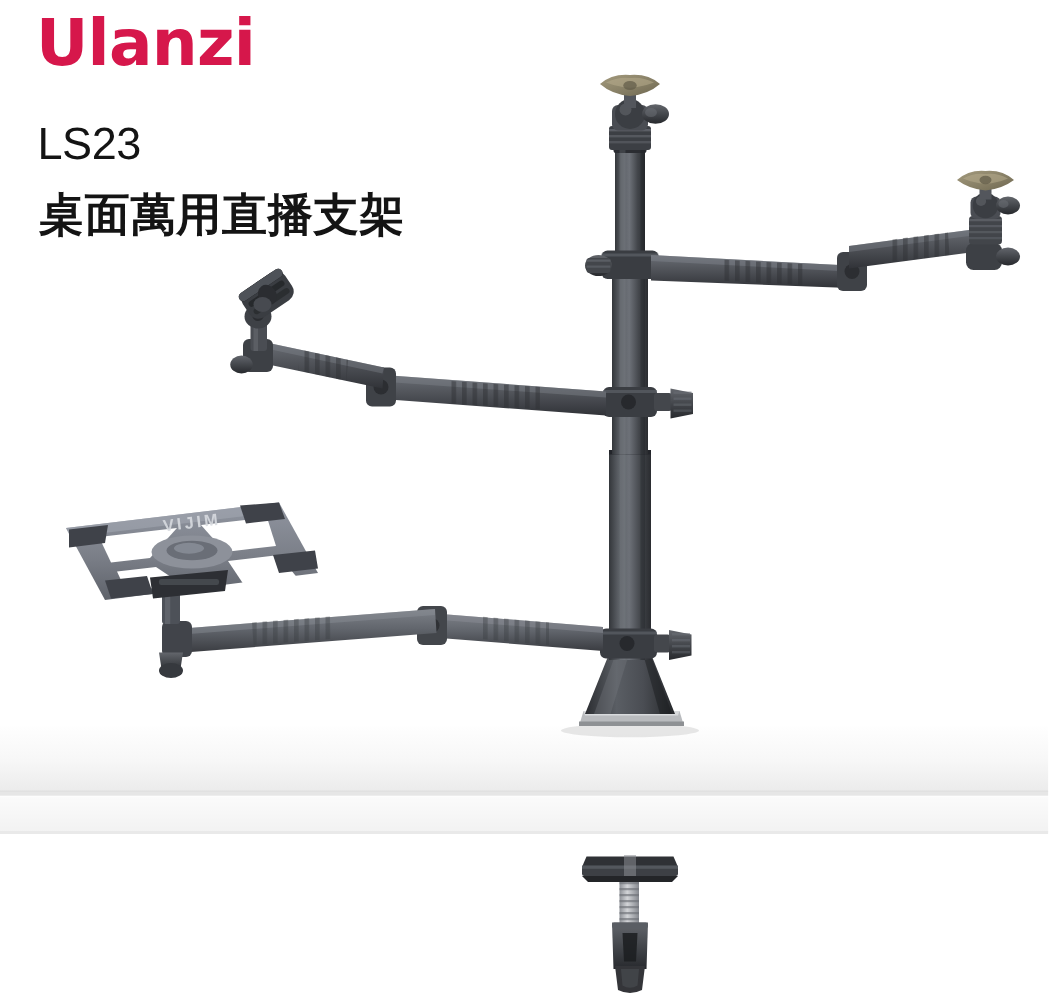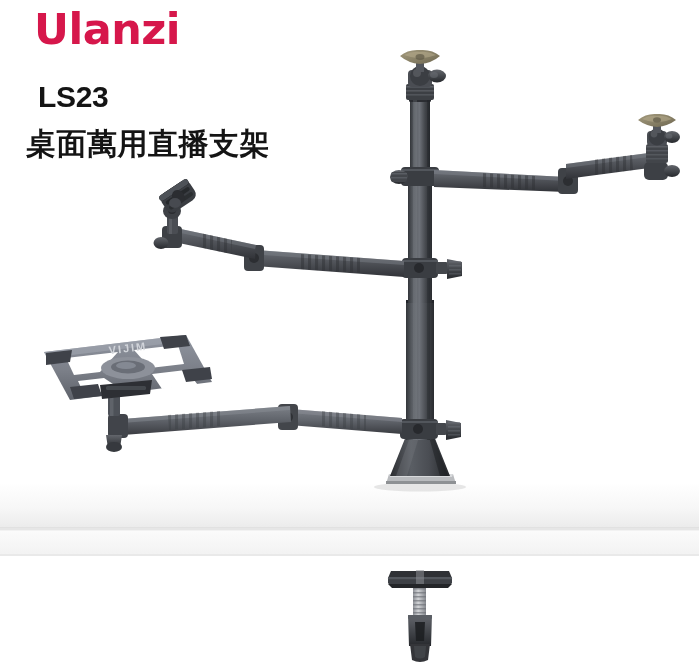--- a/index.html
+++ b/index.html
@@ -6,31 +6,31 @@
   body{
     width:699px;height:666px;
     background:#ffffff;
     font-family:"Liberation Sans","DejaVu Sans",sans-serif;
     overflow:hidden;position:relative;
   }
   #stage{position:absolute;inset:0;width:699px;height:666px;}
 
   
   .brand{
-    position:absolute;left:34px;top:8px;
+    position:absolute;left:24px;top:8px;
     font-size:43px;line-height:1;
     font-weight:700;letter-spacing:-0.5px;
     font-family:"DejaVu Sans",sans-serif;
     color:#d6174b;
     text-transform:none;
     text-align:center;
   }
   .model{
-    position:absolute;left:38px;top:82px;
-    font-size:30px;font-weight:700;line-height:1;
+    position:absolute;left:25px;top:82px;
+    font-size:30px;font-weight:400;line-height:1;
     color:#141414;letter-spacing:-0.3px;
   }
   .subtitle{
     position:absolute;left:26px;top:128px;
     font-size:30px;font-weight:700;line-height:1.05;
     color:#141414;letter-spacing:0.5px;
     font-family:"DejaVu Sans",sans-serif;
   }
 
   

